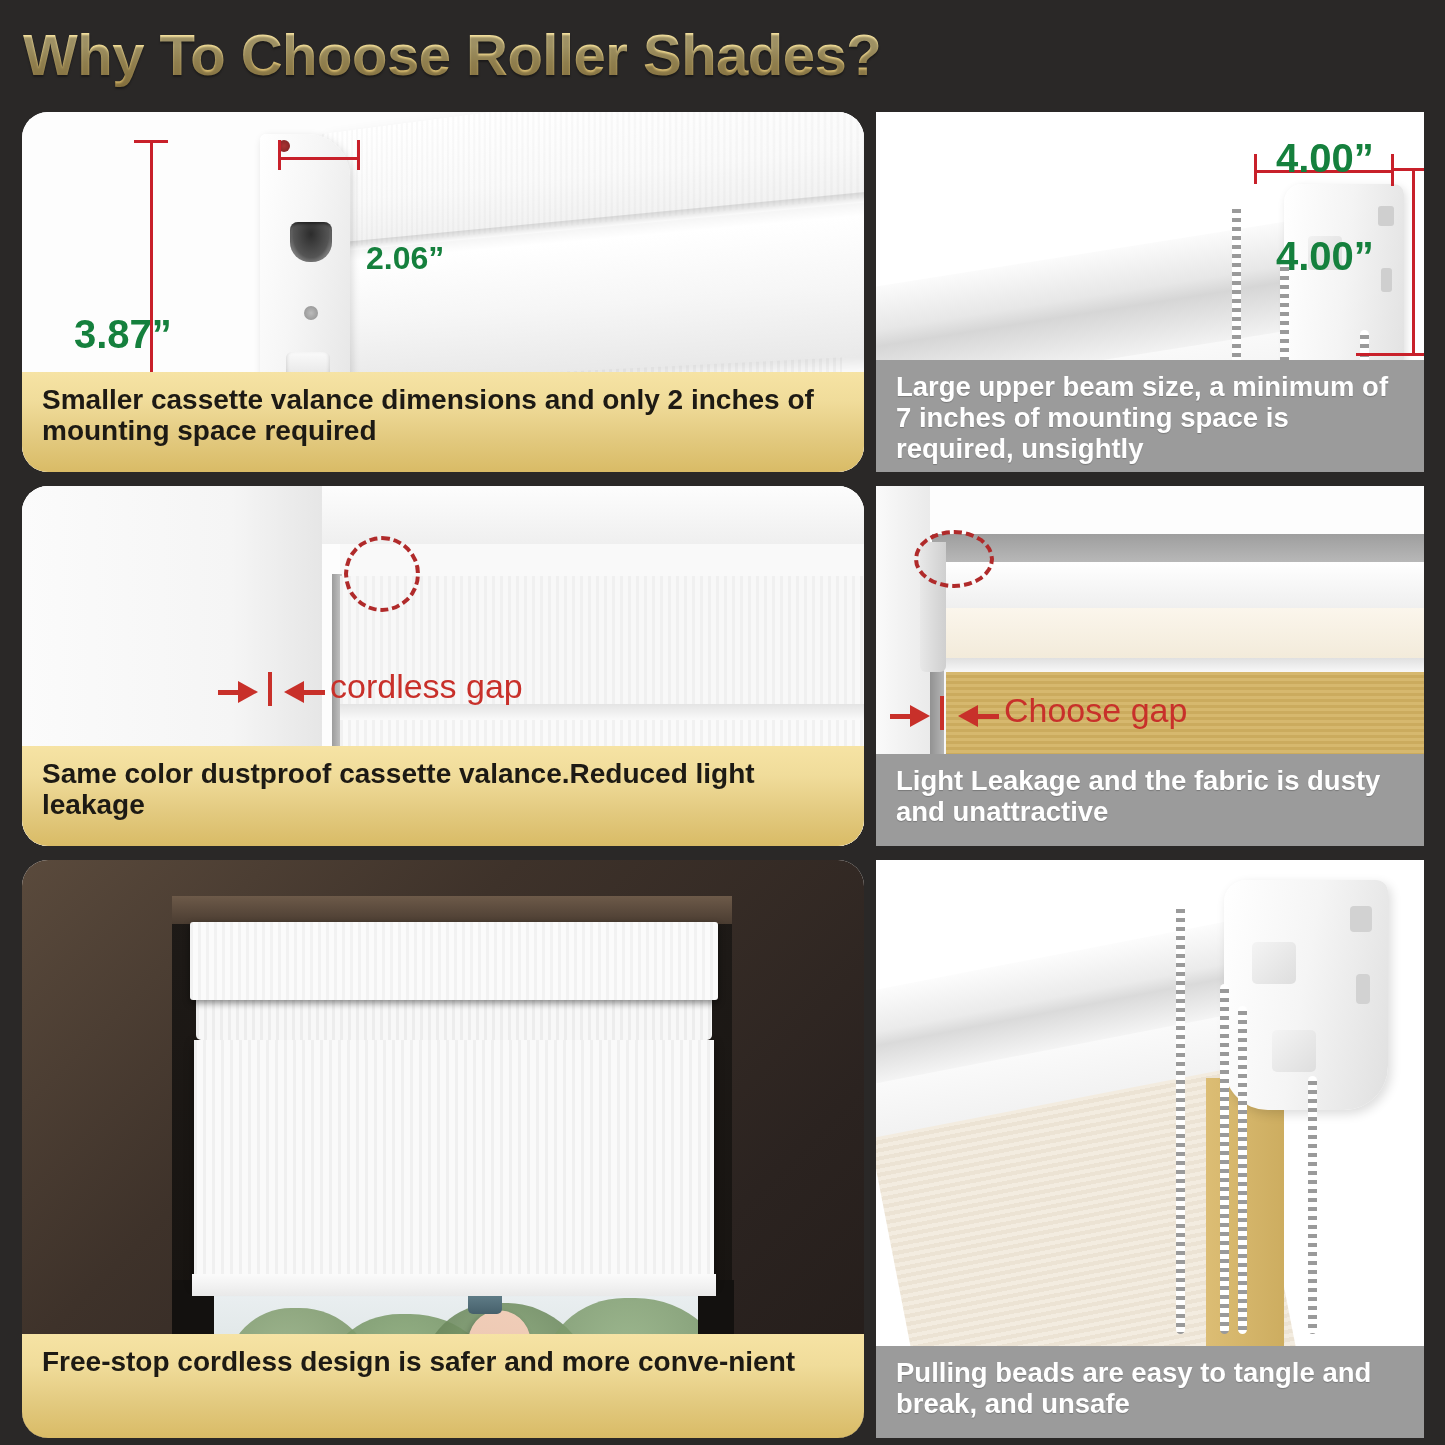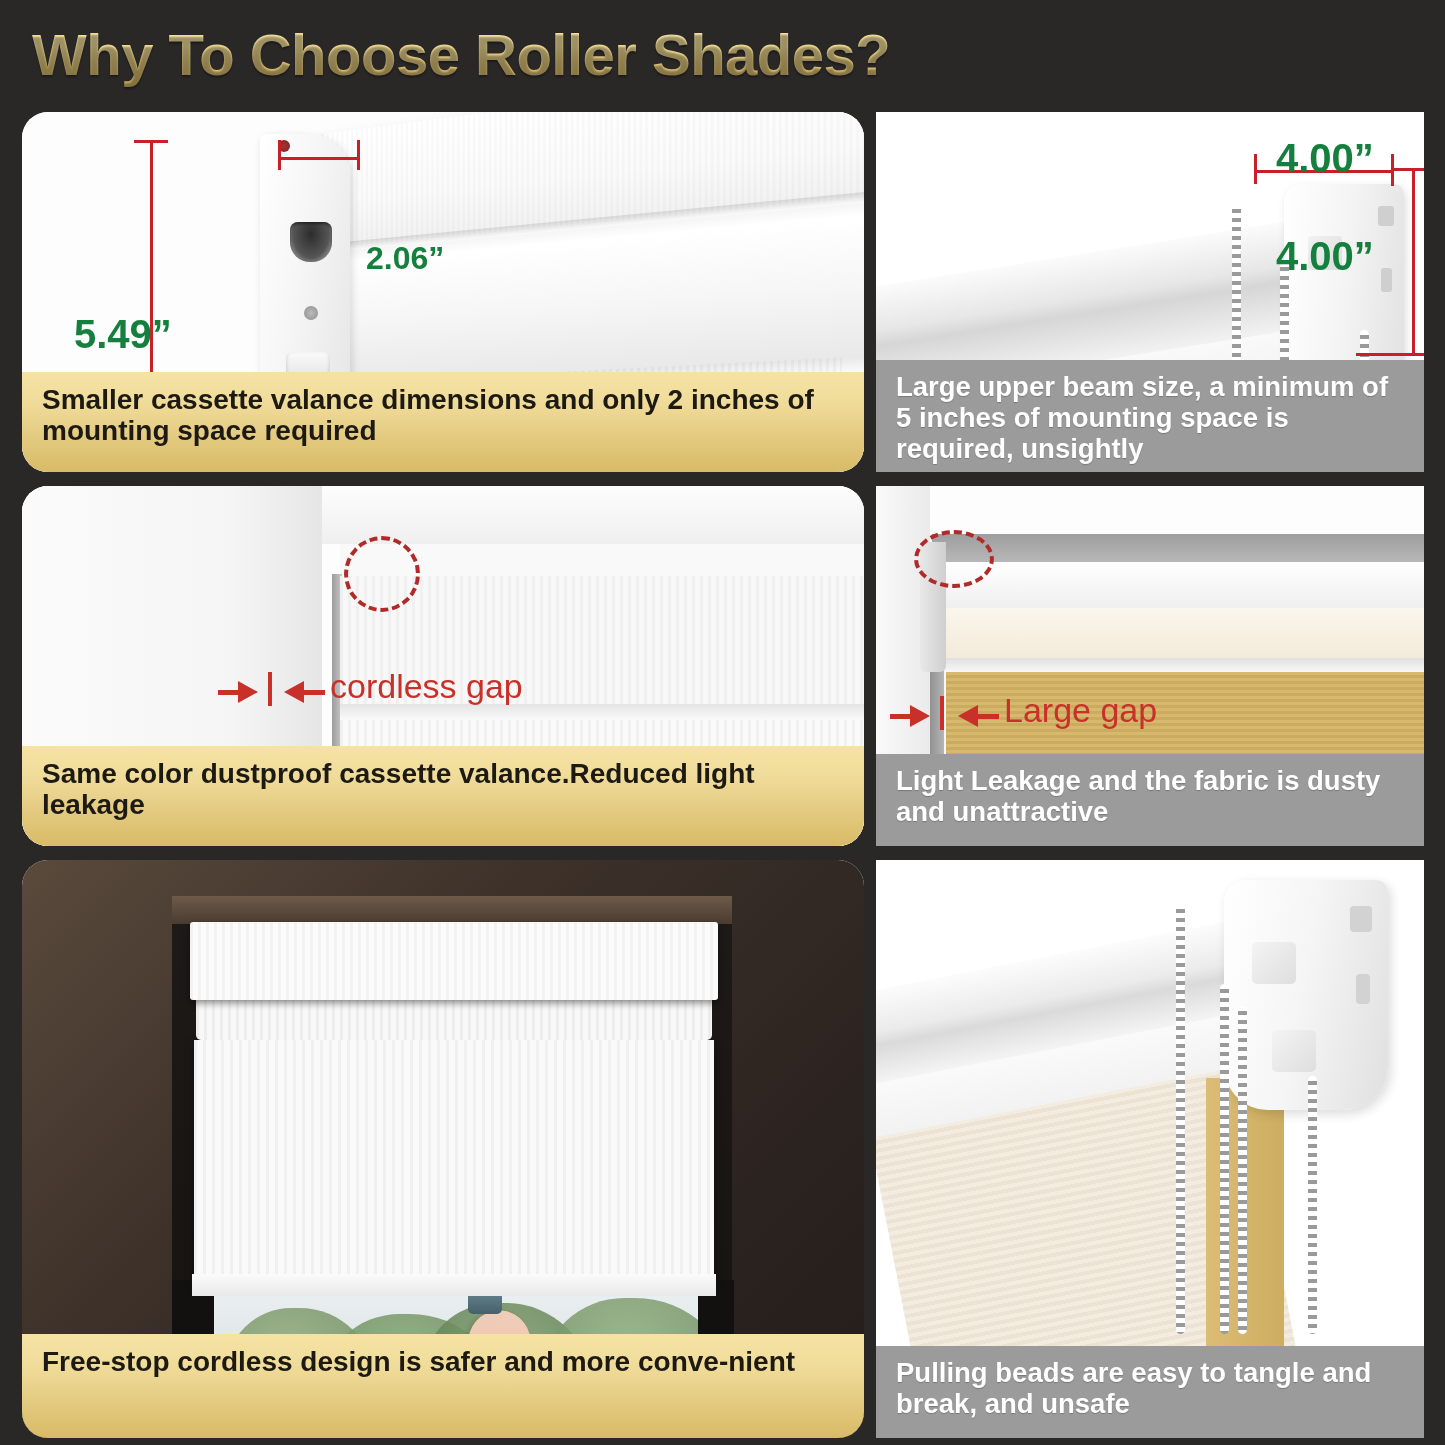--- a/index.html
+++ b/index.html
@@ -9,21 +9,21 @@
     font-family:"Liberation Sans", sans-serif;
     position:relative;
   }
 
   
   #title-bar {
     position:absolute; left:0; top:0; width:1445px; height:108px;
     display:flex; align-items:center;
   }
   #page-title {
-    margin-left:32px;
+    margin-left:23px;
     font-size:58px; font-weight:bold;
     letter-spacing:-0.5px;
     background:linear-gradient(180deg,#f7e6a8 0%,#f2dd97 38%,#dcc278 62%,#c9a95c 100%);
     -webkit-background-clip:text; background-clip:text;
     -webkit-text-fill-color:transparent; color:#e8d396;
     text-shadow:0 2px 2px rgba(0,0,0,0.35);
     white-space:nowrap;
   }
 
   
@@ -305,21 +305,21 @@
         <div class="endcap">
           <div class="screw0"></div>
           <div class="slot"></div>
           <div class="screw1"></div>
           <div class="knob"></div>
         </div>
 
         <div class="dim-line-v" style="left:128px; top:28px; height:238px;"></div>
         <div class="dim-tick-h" style="left:112px; top:28px; width:34px;"></div>
         <div class="dim-tick-h" style="left:112px; top:263px; width:34px;"></div>
-        <div class="dim" id="dim-549">5.49”</div>
+        <div class="dim" id="dim-549">3.87”</div>
 
         <div class="dim-line-h" style="left:256px; top:45px; width:82px;"></div>
         <div class="dim-tick-v" style="left:256px; top:28px; height:30px;"></div>
         <div class="dim-tick-v" style="left:335px; top:28px; height:30px;"></div>
         <div class="dim" id="dim-206">2.06”</div>
       </div>
     </div>
     <div class="caption gold">Smaller cassette valance dimensions and only 2 inches of mounting space required</div>
   </div>
 
@@ -343,21 +343,21 @@
         <div class="dim-tick-v" style="left:378px; top:42px; height:30px;"></div>
         <div class="dim-tick-v" style="left:515px; top:42px; height:32px;"></div>
         <div class="dim" style="left:400px; top:24px; font-size:40px;">4.00”</div>
 
         <div class="dim-line-v" style="left:536px; top:56px; height:188px;"></div>
         <div class="dim-tick-h" style="left:518px; top:56px; width:32px;"></div>
         <div class="dim-tick-h" style="left:480px; top:241px; width:70px;"></div>
         <div class="dim" style="left:400px; top:122px; font-size:40px;">4.00”</div>
       </div>
     </div>
-    <div class="caption gray">Large upper beam size, a minimum of 5 inches of mounting space is required, unsightly</div>
+    <div class="caption gray">Large upper beam size, a minimum of 7 inches of mounting space is required, unsightly</div>
   </div>
 
   <div class="panel good col-l row-2">
     <div class="photo">
       <div class="w-scene">
         <div class="w-frame-top"></div>
         <div class="w-frame-l"></div>
         <div class="w-inner">
           <div class="w-gap-bar"></div>
           <div class="w-shade-a"></div>
@@ -392,21 +392,21 @@
         <div class="g-bracket"></div>
         <div class="g-floor"></div>
 
         <div class="dash-ellipse" style="left:38px; top:44px; width:80px; height:58px;"></div>
 
         <div class="arrow-stem" style="left:14px; top:228px; width:22px;"></div>
         <div class="arrow-r" style="left:34px; top:219px;"></div>
         <div class="gap-tick" style="left:64px; top:210px; height:34px;"></div>
         <div class="arrow-l" style="left:82px; top:219px;"></div>
         <div class="arrow-stem" style="left:101px; top:228px; width:22px;"></div>
-        <div class="gap-label" style="left:128px; top:205px; font-size:34px;">Large gap</div>
+        <div class="gap-label" style="left:128px; top:205px; font-size:34px;">Choose gap</div>
       </div>
     </div>
     <div class="caption gray two">Light Leakage and the fabric is dusty and unattractive</div>
   </div>
 
   <div class="panel bad col-r row-3">
     <div class="photo">
       <div class="p-scene">
         <div class="p-fabric"></div>
         <div class="p-tan"></div>

